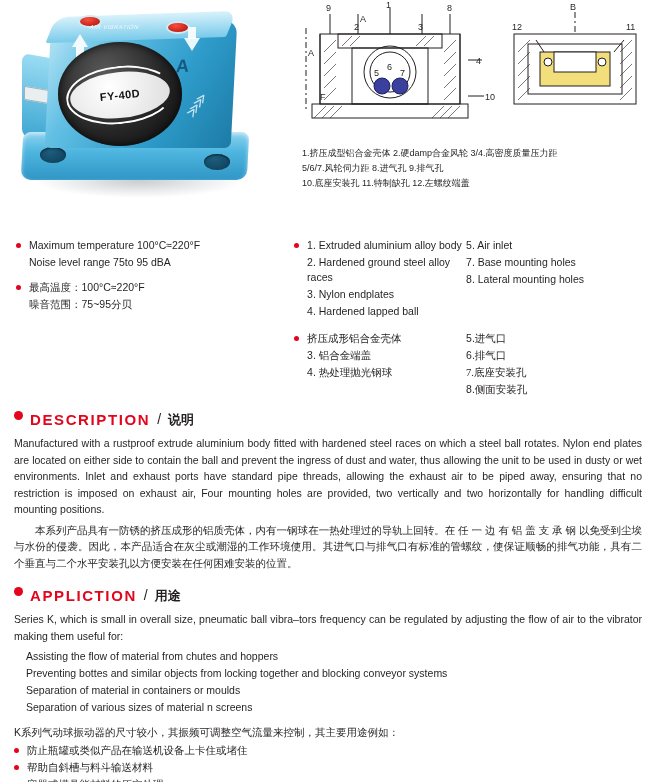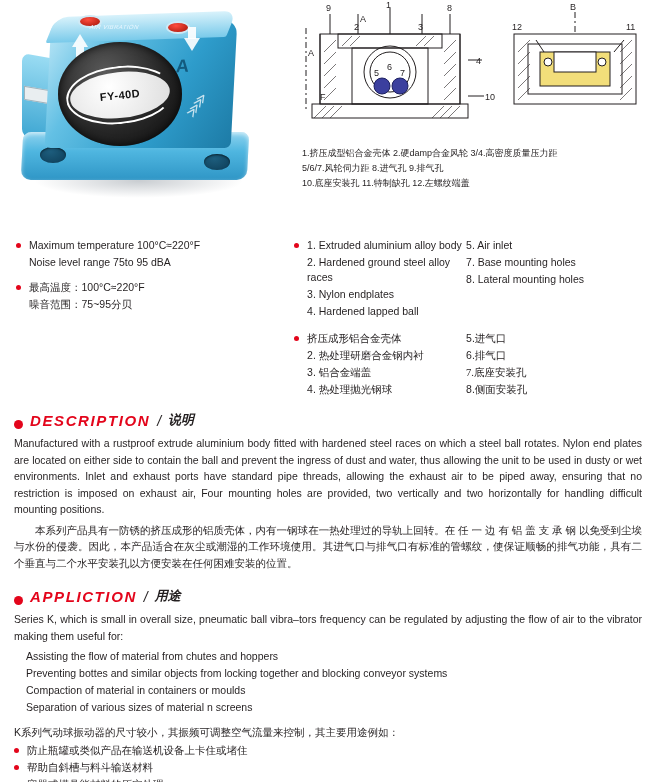--- a/index.html
+++ b/index.html
@@ -144,23 +144,22 @@
     content: ""; position: absolute; left: 0; top: 5px;
     width: 5px; height: 5px; border-radius: 50%; background: #e3051b;
   }
   .nobullet:before { display: none !important; }
   .two-col { display: flex; }
   .two-col .col { flex: 1; }
   .two-col .col.narrow { flex: 0 0 172px; }
 
   
   .section-head {
-    display: flex; align-items: flex-end; gap: 7px;
+    display: flex; align-items: flex-start; gap: 7px;
     margin: 10px 0 6px 14px;
-    font-style: italic;
   }
   .head-dot { width: 9px; height: 9px; border-radius: 50%; background: #e3051b; flex: 0 0 auto; }
   .head-en { color: #e3051b; font-weight: bold; font-size: 15px; letter-spacing: 1.6px; }
   .head-sep { color: #231f20; font-size: 14px; }
   .head-cn { color: #231f20; font-size: 13px; font-weight: bold; }
 
   .para {
     margin: 0 14px 0 14px; font-size: 10.5px; line-height: 16.5px; text-align: justify;
   }
   .para.indent { text-indent: 21px; margin-top: 4px; }
@@ -342,21 +341,20 @@
         </div>
       </li>
     </ul>
 
     <ul class="bullets" style="margin-top:10px;">
       <li style="padding-left:0;" class="nobullet">
         <div class="two-col">
           <div class="col narrow">
             <ul class="bullets">
               <li>挤压成形铝合金壳体</li>
-              <li class="nobullet">2. 热处理研磨合金钢内衬</li>
               <li class="nobullet">3. 铝合金端盖</li>
               <li class="nobullet">4. 热处理抛光钢球</li>
             </ul>
           </div>
           <div class="col">
             <ul class="bullets">
               <li class="nobullet" style="padding-left:0;">5.进气口</li>
               <li class="nobullet" style="padding-left:0;">6.排气口</li>
               <li class="nobullet" style="padding-left:0;font-family:Liberation Serif, serif;">7.底座安装孔</li>
               <li class="nobullet" style="padding-left:0;">8.侧面安装孔</li>
@@ -380,21 +378,21 @@
 <div class="section-head" style="margin-top:16px;">
   <span class="head-dot"></span>
   <span class="head-en">APPLICTION</span>
   <span class="head-sep">/</span>
   <span class="head-cn">用途</span>
 </div>
 <p class="para">Series K, which is small in overall size, pneumatic ball vibra–tors frequency can be regulated by adjusting the flow of air to the vibrator making them useful for:</p>
 <ul class="app-list">
   <li>Assisting the flow of material from chutes and hoppers</li>
   <li>Preventing bottes and similar objects from locking together and blocking conveyor systems</li>
-  <li>Compaction of material in containers or moulds</li>
+  <li>Separation of material in containers or moulds</li>
   <li>Separation of various sizes of material n screens</li>
 </ul>
 <p class="cn-line">K系列气动球振动器的尺寸较小，其振频可调整空气流量来控制，其主要用途例如：</p>
 <ul class="red-list">
   <li>防止瓶罐或类似产品在输送机设备上卡住或堵住</li>
   <li>帮助自斜槽与料斗输送材料</li>
   <li>容器或模具能材料的压实处理</li>
 
 </ul>
 

